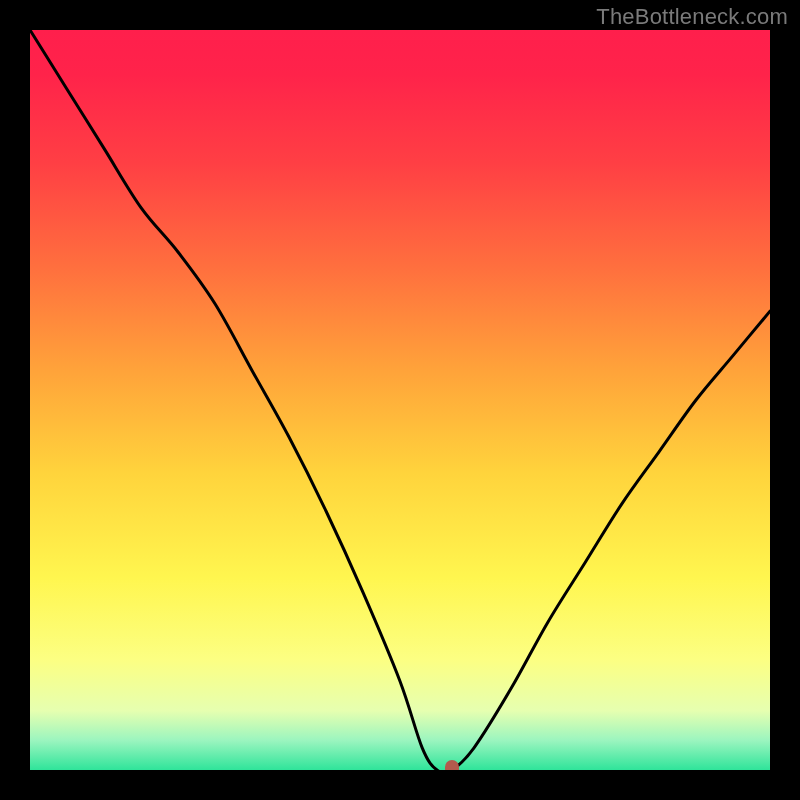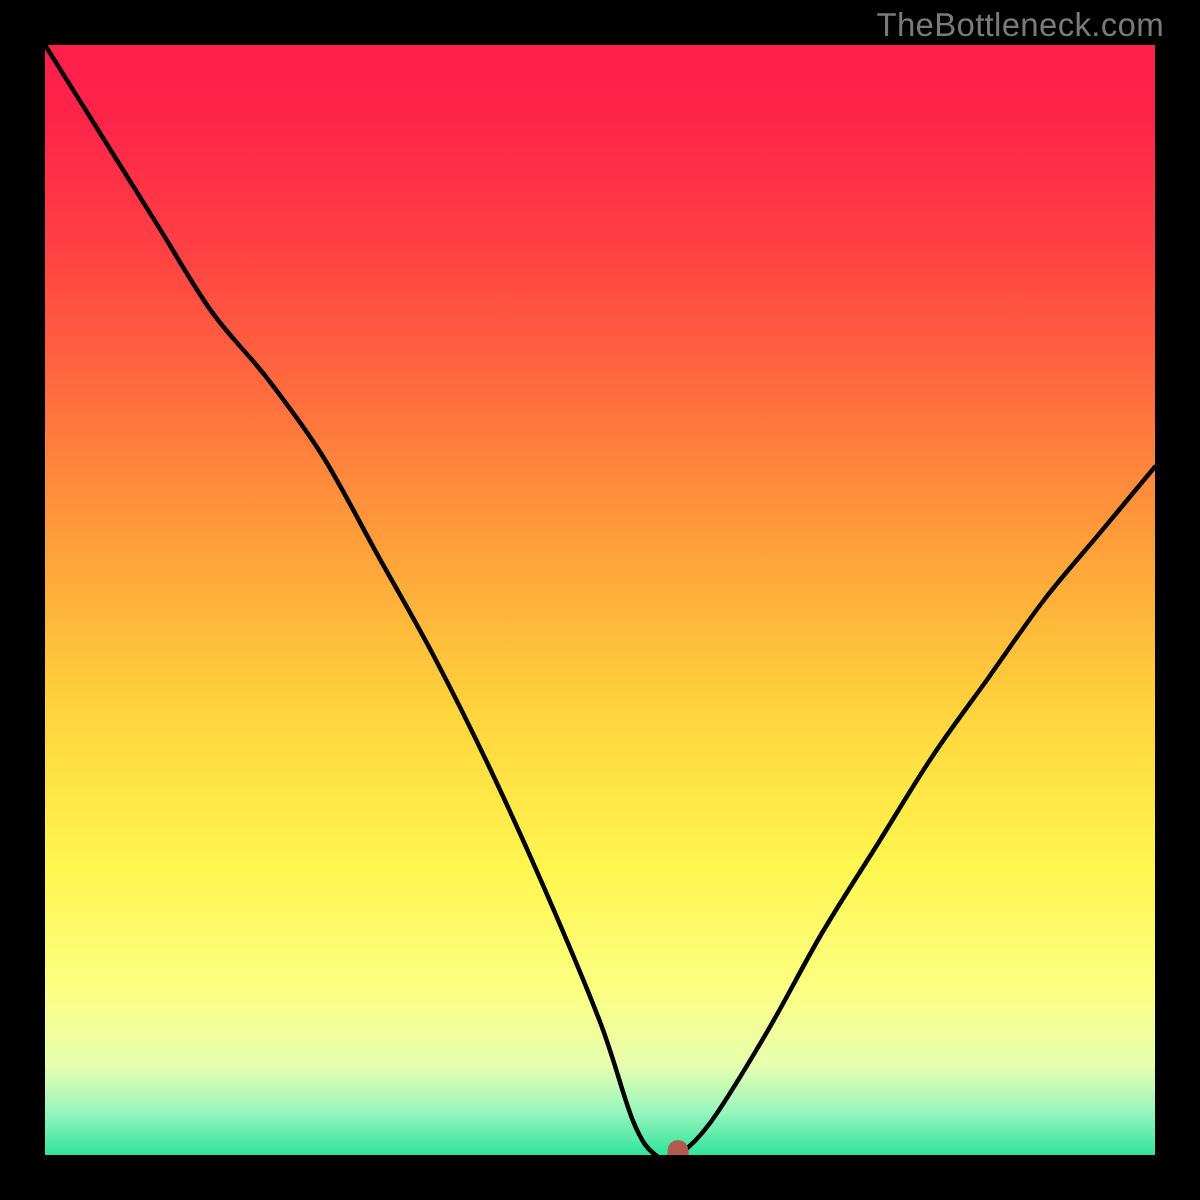--- a/index.html
+++ b/index.html
@@ -13,21 +13,21 @@
   }
   .frame {
     position: relative;
     width: 800px;
     height: 800px;
     background: #000;
   }
   .watermark {
     position: absolute;
     top: 4px;
-    right: 24px;
+    right: 12px;
     color: #7a7a7a;
     font-size: 22px;
     font-weight: 500;
     letter-spacing: 0.2px;
     z-index: 5;
     margin-left: 19px;
   }
   .plot-area {
     position: absolute;
     left: 30px;

